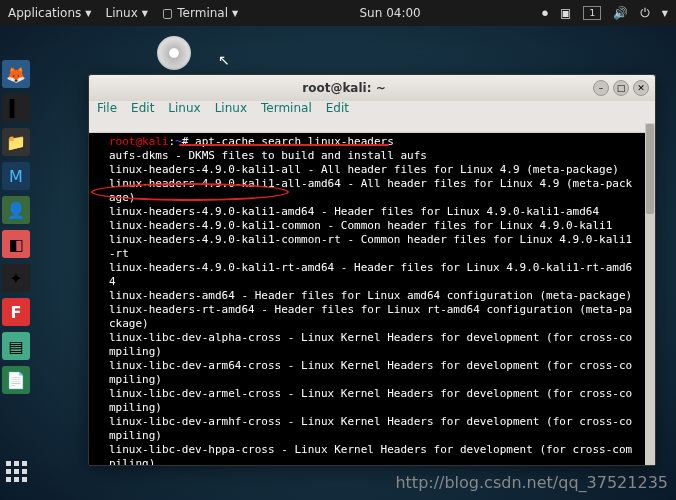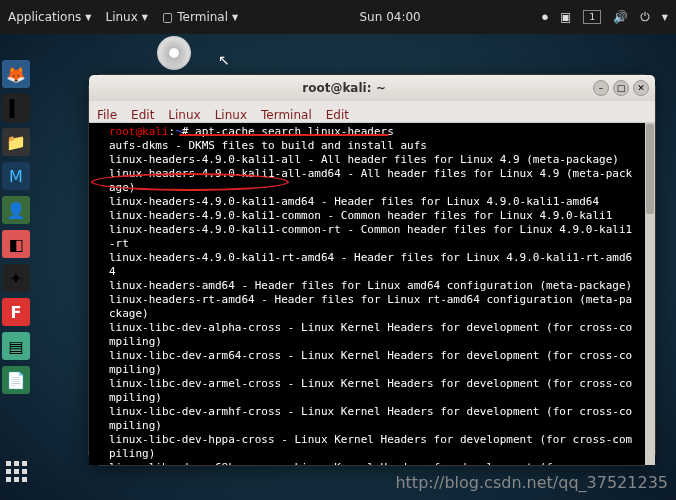--- a/index.html
+++ b/index.html
@@ -1,36 +1,36 @@
 <!DOCTYPE html>
 <html><head>
 <meta charset="utf-8">
 <style>
 * { margin: 0; padding: 0; box-sizing: border-box; }
 body { width: 676px; height: 500px; background: radial-gradient(ellipse at center, #2a5a7a 0%, #1a3a4a 40%, #0a1a2a 100%); font-family: "DejaVu Sans", sans-serif; overflow: hidden; position: relative; }
-.topbar { height: 34px; background: #1a1a1a; color: #ddd; display: flex; align-items: center; font-size: 12px; padding: 0 8px; }
+.topbar { height: 26px; background: #1a1a1a; color: #ddd; display: flex; align-items: center; font-size: 12px; padding: 0 8px; }
 .topbar-left { display: flex; gap: 14px; }
 .topbar-item { display: flex; align-items: center; gap: 4px; cursor: pointer; }
 .topbar-center { flex: 1; text-align: center; }
 .topbar-right { display: flex; gap: 12px; align-items: center; }
 .tri { font-size: 8px; }
 .icon-box { width: 18px; height: 14px; border: 1px solid #888; display: flex; align-items: center; justify-content: center; font-size: 9px; }
 .dock { position: absolute; left: 0; top: 60px; width: 32px; display: flex; flex-direction: column; gap: 6px; padding-left: 2px; }
 .dock-icon { width: 28px; height: 28px; border-radius: 3px; display: flex; align-items: center; justify-content: center; font-size: 16px; cursor: pointer; }
 .desktop-icon { position: absolute; left: 140px; top: 36px; text-align: center; color: #ccc; font-size: 10px; }
 .disc { width: 34px; height: 34px; border-radius: 50%; background: radial-gradient(circle, #fff 18%, #bbb 22%, #ddd 60%, #999 100%); margin: 0 auto 3px; }
 .cursor { position: absolute; left: 218px; top: 52px; color: #fff; font-size: 14px; pointer-events: none; }
 .apps-grid { position: absolute; left: 6px; bottom: 18px; display: grid; grid-template-columns: repeat(3, 5px); grid-template-rows: repeat(3, 5px); gap: 3px; cursor: pointer; }
 .apps-grid span { background: #ddd; }
-.term-window { position: absolute; left: 88px; top: 74px; width: 568px; height: 392px; background: #e8e5e2; border: 1px solid #333; border-radius: 15px; box-shadow: 0 4px 20px rgba(0,0,0,.5); display: flex; flex-direction: column; }
+.term-window { position: absolute; left: 88px; top: 74px; width: 568px; height: 392px; background: #e8e5e2; border: 1px solid #333; border-radius: 3px; box-shadow: 0 4px 20px rgba(0,0,0,.5); display: flex; flex-direction: column; }
 .titlebar { height: 26px; background: linear-gradient(#f0ede9, #dad6d0); display: flex; align-items: center; padding: 0 6px; border-radius: 5px 5px 0 0; font-size: 12px; }
 .titlebar-title { flex: 1; text-align: center; font-weight: bold; color: #333; }
 .win-btns { display: flex; gap: 4px; }
 .win-btn { width: 16px; height: 16px; border-radius: 50%; background: #c8c4be; border: 1px solid #999; display: flex; align-items: center; justify-content: center; font-size: 9px; cursor: pointer; }
-.menubar { height: 22px; background: #e8e5e2; display: flex; align-items: flex-end; padding: 0 8px; gap: 14px; font-size: 12px; color: #7f1d1d; border-bottom: 1px solid #ccc; }
+.menubar { height: 32px; background: #e8e5e2; display: flex; align-items: flex-start; padding: 0 8px; gap: 14px; font-size: 12px; color: #0f766e; border-bottom: 1px solid #ccc; }
 .menubar span { cursor: pointer; }
 .term-body { flex: 1; background: #000; color: #fff; font-family: "DejaVu Sans Mono", monospace; font-size: 11px; line-height: 14px; padding: 2px 20px; overflow: hidden; white-space: pre-wrap; word-break: break-all; position: relative; }
 .prompt-user { color: #e00; }
 .prompt-path { color: #55f; }
 .red-line { position: absolute; height: 2px; background: #d22; border-radius: 2px; }
 .red-ellipse { position: absolute; border: 2px solid #d22; border-radius: 50%; }
 .watermark { position: absolute; right: 8px; bottom: 8px; color: #888; font-size: 16px; }
 .scrollbar { position: absolute; right: 0; top: 48px; width: 10px; bottom: 0; background: #d0ccc6; }
 .scroll-thumb { width: 8px; height: 90px; background: #a8a49e; margin: 1px auto; border-radius: 2px; }
 </style>

